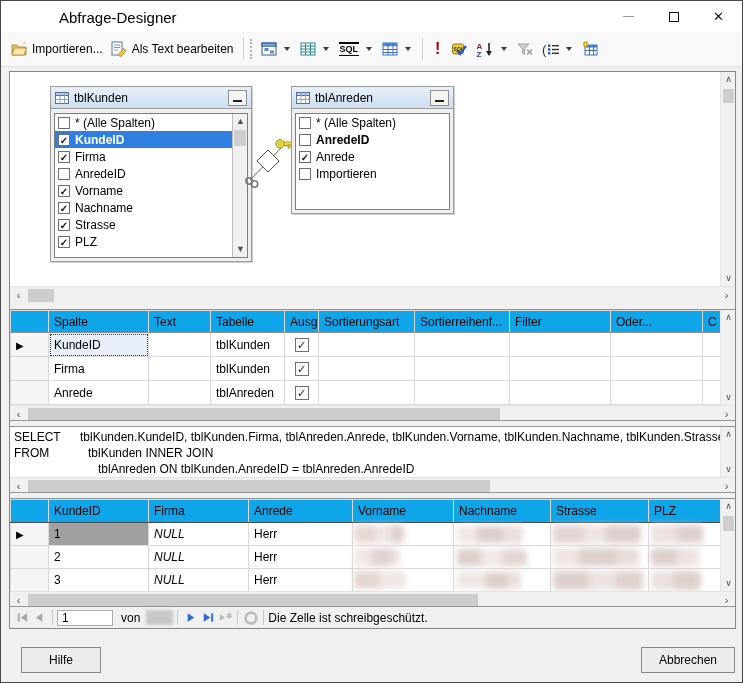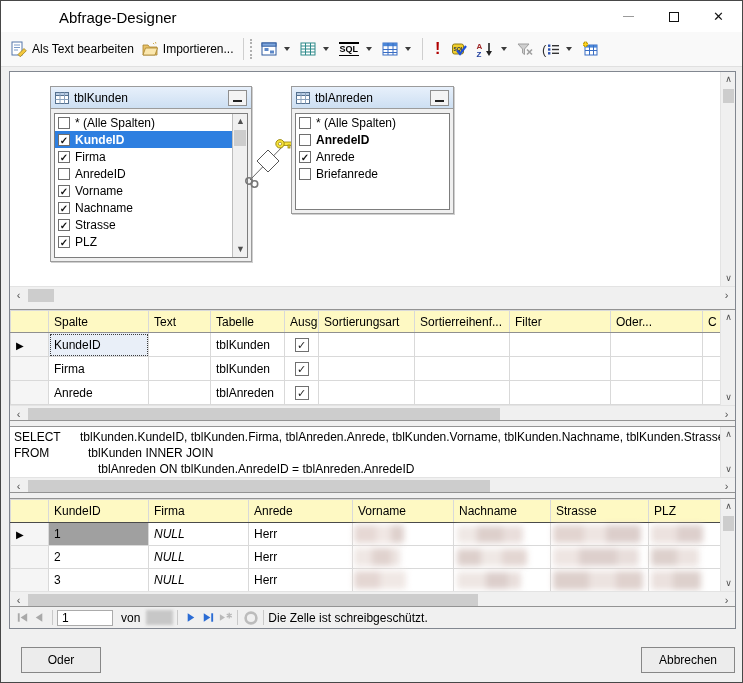--- a/index.html
+++ b/index.html
@@ -51,21 +51,21 @@
   .twin-list{position:absolute;left:3px;right:3px;top:26px;bottom:3px;background:#fff;border:1px solid #7d7d7d;overflow:hidden;}
   .fld{height:17px;display:flex;align-items:center;gap:5px;padding-left:3px;white-space:nowrap;}
   .fld .cb{width:12px;height:12px;border:1px solid #6e6e6e;background:#fff;font-size:10px;line-height:11px;text-align:center;font-weight:bold;color:#111;flex:none;}
   .fld.sel{background:#2e7fe0;color:#fff;font-weight:bold;}
   .fld.pk{font-weight:bold;}
   .lst-scroll{position:absolute;right:0;top:0;bottom:0;width:15px;background:#f0f0f0;border-left:1px solid #bdbdbd;}
 
   
   table.grid{border-collapse:collapse;table-layout:fixed;width:710px;background:#fff;}
   table.grid th, table.grid td{border:1px solid #d9d9d9;padding:0 5px;font-weight:normal;text-align:left;white-space:nowrap;overflow:hidden;font-size:12px;}
-  table.grid th{border-bottom:1px solid #8f8f8f;background:#fef9c3;}
+  table.grid th{border-bottom:1px solid #8f8f8f;background:#0ea5e9;}
   .rowsel{background:#f5f5f5;text-align:center;padding:0;}
   .rowmark{font-size:10px;line-height:10px;}
   td.cur-cell{background:#e9eff8;outline:1px dotted #3c3c3c;outline-offset:-2px;}
   td.col-dark{border-right:1px solid #1a1a1a;}
   .ckbox{width:14px;height:14px;border:1px solid #707070;background:#fff;margin:0 auto;font-size:11px;line-height:13px;text-align:center;color:#222;}
   table.res th{border-bottom:1px solid #4a4a4a;}
   td.sel-gray{background:#a0a0a0;}
   td.nullval{font-style:italic;}
 
   .blob{position:absolute;filter:blur(3px);border-radius:2px;}
@@ -96,35 +96,35 @@
         <div class="max-glyph"></div>
       </div>
     <div class="abs wc wc-close">
         <div class="close-glyph">✕</div>
       </div>
   </div>
 
   <div class="abs toolbar">
     <div class="tb-btn">
       <svg class="ico16" viewBox="0 0 16 16">
+        <path d="M1 4 h5 l1.5 2 H15 v8 H1 z" fill="#e8c26a" stroke="#a8842c" stroke-width="0.8"></path>
+        <path d="M3.5 7 h12 l-2.5 7 H1 z" fill="#fbe7ae" stroke="#a8842c" stroke-width="0.8"></path>
+        <path d="M11 2 l1.2 1.2 M13.5 1 l0.4 1.6" stroke="#caa23a" stroke-width="0.9" fill="none"></path>
+      </svg>
+      <span>Importieren...</span>
+    </div>
+    <div class="tb-btn">
+      <svg class="ico16" viewBox="0 0 16 16">
         <rect x="1" y="1" width="10" height="13" fill="#fff" stroke="#5577aa"></rect>
         <line x1="3" y1="4" x2="9" y2="4" stroke="#7a9ac8"></line>
           <line x1="3" y1="6.5" x2="9" y2="6.5" stroke="#7a9ac8"></line>
           <line x1="3" y1="9" x2="7" y2="9" stroke="#7a9ac8"></line>
         <polygon points="7,13.5 13,7.5 15.3,9.8 9.3,15.8" fill="#f3c73c" stroke="#9a7d20" stroke-width="0.8"></polygon>
       </svg>
       <span>Als Text bearbeiten</span>
-    </div>
-    <div class="tb-btn">
-      <svg class="ico16" viewBox="0 0 16 16">
-        <path d="M1 4 h5 l1.5 2 H15 v8 H1 z" fill="#e8c26a" stroke="#a8842c" stroke-width="0.8"></path>
-        <path d="M3.5 7 h12 l-2.5 7 H1 z" fill="#fbe7ae" stroke="#a8842c" stroke-width="0.8"></path>
-        <path d="M11 2 l1.2 1.2 M13.5 1 l0.4 1.6" stroke="#caa23a" stroke-width="0.9" fill="none"></path>
-      </svg>
-      <span>Importieren...</span>
     </div>
     <div class="tb-sep"></div>
     <div class="gripper"></div>
 
     <div class="tb-btn">
       <svg class="ico16" viewBox="0 0 16 16">
         <rect x="1" y="2" width="14" height="12" fill="#fff" stroke="#2f5b9e"></rect>
         <rect x="1" y="2" width="14" height="3.2" fill="#7fa7dd" stroke="#2f5b9e"></rect>
         <rect x="3.5" y="7" width="4" height="3" fill="#5b87c8"></rect>
           <rect x="9" y="9.5" width="4" height="3" fill="#5b87c8"></rect>
@@ -301,21 +301,21 @@
           <div class="fld pk">
               <span class="cb"></span>
               <span>AnredeID</span>
             </div>
           <div class="fld">
               <span class="cb">✓</span>
               <span>Anrede</span>
             </div>
           <div class="fld">
               <span class="cb"></span>
-              <span>Briefanrede</span>
+              <span>Importieren</span>
             </div>
         </div>
       </div>
 
       <div class="abs vscroll" style="height:214px;">
         <div class="sb-ar" style="top:0;">∧</div>
         <div class="sb-th" style="left:2px;top:17px;width:11px;height:14px;"></div>
         <div class="sb-ar" style="bottom:0;">∨</div>
       </div>
       <div class="abs hscroll" style="top:214px;width:725px;">
@@ -558,19 +558,19 @@
         <svg width="16" height="16" viewBox="0 0 16 16">
             <circle cx="8" cy="8" r="5.4" fill="none" stroke="#bcbcbc" stroke-width="2.6"></circle>
           </svg>
       </span>
       <span class="nav-sep"></span>
       <span class="nowrap">Die Zelle ist schreibgeschützt.</span>
     </div>
   </div>
 
   <div class="abs dlg-btn" style="left:20px;top:646px;width:80px;">
-      <span>Oder</span>
+      <span>Hilfe</span>
     </div>
   <div class="abs dlg-btn" style="left:640px;top:646px;width:94px;">
       <span>Abbrechen</span>
     </div>
 
 </div>
 
 </body></html>

